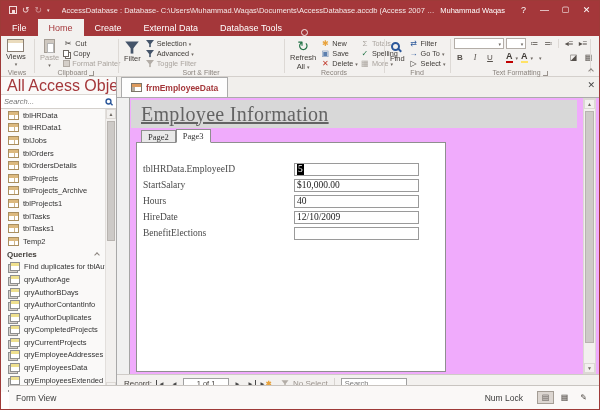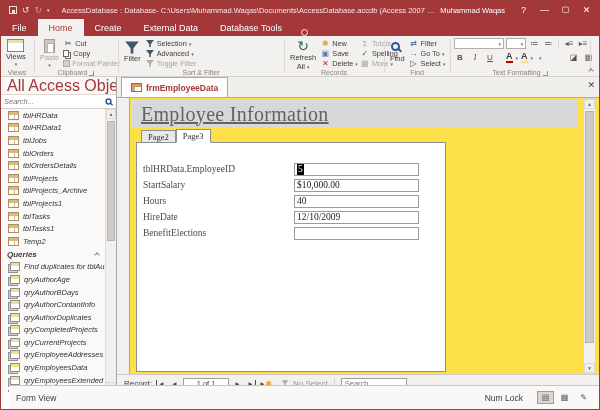--- a/index.html
+++ b/index.html
@@ -79,21 +79,21 @@
   
   .main { position:absolute; top:76px; left:0; right:0; bottom:17px; display:flex; }
 
   
   .navpane { width:116px; background:#faf9f8; border-right:1px solid #a8a8a8; position:relative; overflow:hidden; }
   .nav-header { height:18px; display:flex; align-items:center; padding:0 4px 0 6px; border-bottom:1px solid #dcd8d4; }
   .nav-header .txt { flex:1; color:#a4373a; font-size:16px; white-space:nowrap;text-align:right; }
   .nav-header .hic { color:#6e6862; font-size:9px; margin-left:2px; }
   .nav-search { height:14px; border-bottom:1px solid #d4d0cc; display:flex; align-items:center; background:#fff; padding:0 3px; }
   .nav-search input { flex:1; border:none; outline:none; font-size:7.5px; font-style:italic; color:#555; height:12px; background:transparent; font-family:"Liberation Sans",sans-serif; }
-  .nav-list { position:absolute; top:32px; left:0; right:11px; bottom:0; overflow:hidden;font-style:italic; }
+  .nav-list { position:absolute; top:32px; left:0; right:11px; bottom:0; overflow:hidden; }
   .nitem { display:flex; align-items:center; gap:4px; height:12.6px; padding-left:7px; font-size:7.5px; color:#333; white-space:nowrap; }
   .tbl-ic { width:11px; height:9px; flex:none; border:1px solid #a98e5f; background:
             linear-gradient(#e4c globalization,transparent 0); background:#fff;
             background-image:linear-gradient(#dcb97f 0 3px, transparent 3px),
               linear-gradient(to right, transparent 0 5px, #cdb489 5px 6px, transparent 6px); }
   .qry-ic { width:10px; height:9px; flex:none; background:#fff; border:1px solid #8f8f8f;
             background-image:linear-gradient(#efe08e 0 3px, transparent 3px);
             box-shadow:-2px 2px 0 -1px #d8d2cc, -2px 2px 0 0 #8f8f8f; margin-left:2px; }
   .sec-header { display:flex; align-items:center; height:13px; padding:0 6px; font-size:8px; font-weight:bold; color:#3f3b37; }
   .sec-header .spacer { flex:1; }
@@ -103,21 +103,21 @@
   .sthumb { position:absolute; left:1px; right:1px; background:#cdcac7; border:1px solid #b8b4b0; }
 
   
   .docarea { flex:1; position:relative; background:#f1efec; }
   .doctabs { position:absolute; top:0; left:0; right:0; height:21px; border-bottom:1px solid #ababab; display:flex; align-items:flex-end; }
   .doctab { margin-left:4px; height:20px; display:flex; align-items:center; gap:4px; padding:0 9px;
             background:#fdfdfd; border:1px solid #ababab; border-bottom:none; font-size:8.5px; font-weight:bold; color:#a4373a; }
   .form-ic { width:11px; height:9px; border:1px solid #7c7468; background-image:linear-gradient(#dd9a5d 0 3px, transparent 3px), linear-gradient(to right,#b4ab9f 0 3px, transparent 3px); background-color:#fff; }
   .doc-close { position:absolute; right:4px; top:4px; font-size:9px; color:#444; line-height:1; }
 
-  .formview { position:absolute; top:21px; left:0; right:0; bottom:18px; background:#fde047; font-family:"Liberation Serif", serif;text-align:right; }
+  .formview { position:absolute; top:21px; left:0; right:0; bottom:18px; background:#f0abfc; font-family:"Liberation Serif", serif;text-align:right; }
   .selstrip { position:absolute; left:0; top:0; bottom:0; width:13px; background:#f0f0f0; border-right:1px solid #a5a5a5; }
   .formband { position:absolute; left:14px; top:2px; width:446px; height:28px; background:#d8d8d8; display:flex; align-items:center; padding-left:10px; }
   .formband .ftitle { font-size:20px; color:#636363; text-decoration:underline; letter-spacing:.3px; white-space:nowrap; }
   .ptabs { position:absolute; left:24px; top:31px; display:flex; align-items:flex-end; height:14px; }
   .ptab { height:13px; padding:0 6px; font-size:8.5px; font-family:"Liberation Serif",serif; color:#333;
           border:1px solid #8f8f8f; background:#e9e9e9; display:flex; align-items:center; }
   .ptab.active { background:#fff; height:14px; border-bottom:1px solid #fff; z-index:2; }
   .tabbox { position:absolute; left:19px; top:44px; width:310px; height:230px; border:1px solid #8f8f8f; background:#fff; }
   .frow { position:absolute; left:0; height:13px; }
   .flabel { position:absolute; left:26px; font-size:9.5px; color:#4a4a4a; line-height:13px; white-space:nowrap; }

